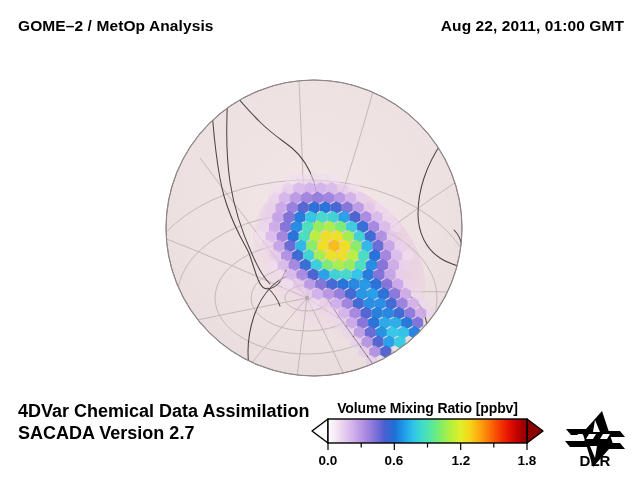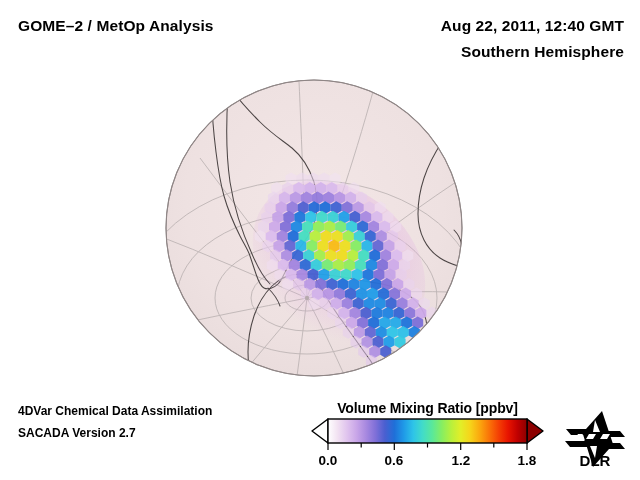--- a/index.html
+++ b/index.html
@@ -48,21 +48,21 @@
   }
   #globe-svg { display: block; }
 
   
   .footer-left {
     position: absolute;
     left: 18px;
     top: 400px;
   }
   .footer-line {
-    font-size: 12px;
+    font-size: 18px;
     font-weight: bold;
     line-height: 22px;
     white-space: nowrap;
   }
 
   
   #cbar-block {
     position: absolute;
     left: 310px;
     top: 400px;
@@ -93,22 +93,21 @@
 </head>
 <body>
 
 <div id="page">
 
   <div class="hdr-left">
     <div class="hdr-line">GOME–2 / MetOp Analysis</div>
   </div>
 
   <div class="hdr-right">
-    <div class="hdr-line">Aug 22, 2011, 12:40 GMT</div>
-    <div class="hdr-line">Southern Hemisphere</div>
+    <div class="hdr-line">Aug 22, 2011, 01:00 GMT</div>
   </div>
 
   <div id="globe-wrap">
     <svg id="globe-svg" width="300" height="300" viewBox="0 0 300 300">
       <defs>
         <clipPath id="globeClip">
           <circle cx="150" cy="150" r="148"></circle>
         </clipPath>
         <radialGradient id="plumeHalo" cx="45%" cy="38%" r="62%">
           <stop offset="0%" stop-color="#e9a8e6" stop-opacity="0.55"></stop>

